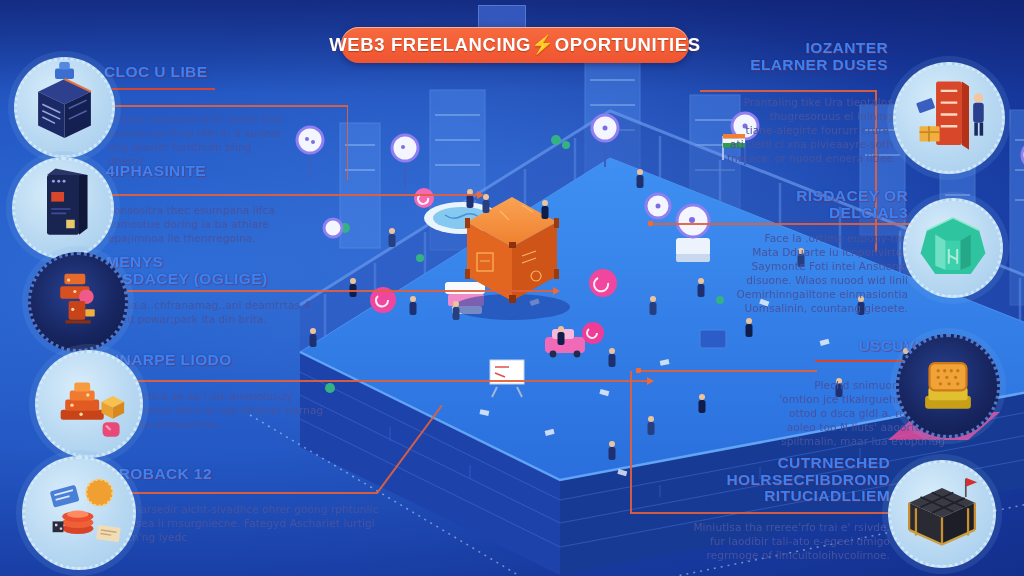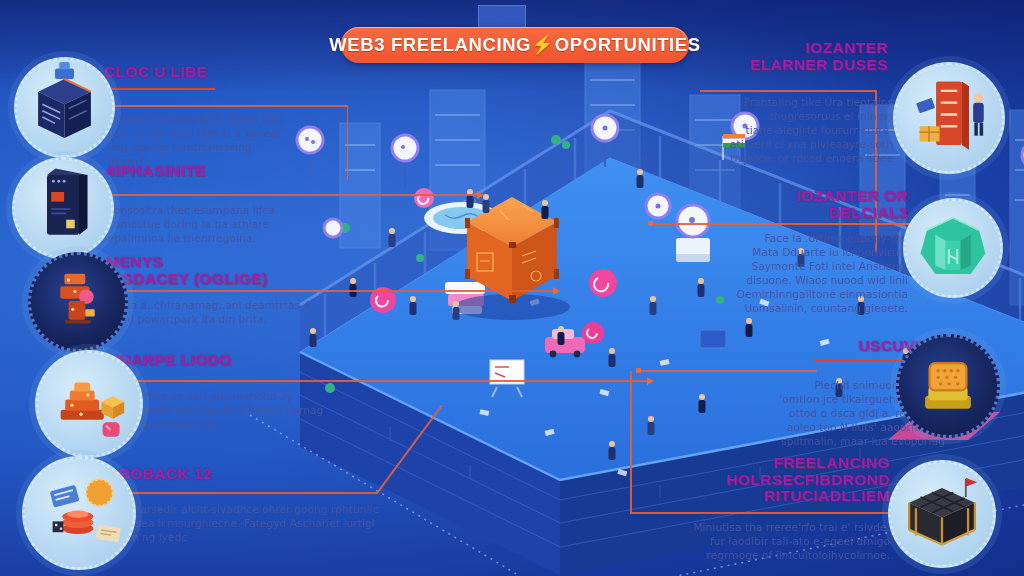--- a/index.html
+++ b/index.html
@@ -18,21 +18,21 @@
     background:linear-gradient(180deg,#f66a3e,#ef5430);
     box-shadow:inset 0 1px 0 rgba(255,235,220,.55), 0 2px 6px rgba(10,20,80,.45);
     display:flex;align-items:center;justify-content:center;
   }
   .banner span{
     color:#fff;font-weight:bold;font-size:18.5px;letter-spacing:.6px;white-space:nowrap;
     text-shadow:0 1px 1px rgba(130,30,10,.5);
   }
   
   .ch{
-    margin:0;color:#a21caf;font-weight:bold;font-size:15.5px;line-height:1.08;
+    margin:0;color:#3b82f6;font-weight:bold;font-size:15.5px;line-height:1.08;
     letter-spacing:.4px;white-space:pre-line;
     text-shadow:1px 1px 0 rgba(150,40,55,.45), 0 0 2px rgba(30,25,70,.35);
   }
   .cb{
     margin:0;color:#47539f;font-size:10.5px;line-height:1.34;white-space:pre-line;
     font-family:"DejaVu Sans",sans-serif;letter-spacing:.1px;
   }
   .right .ch,.right .cb{text-align:right;}
   
   .ln{background:#e2603c;opacity:.92;}
@@ -313,44 +313,44 @@
 
 <div class="right">
   <h3 class="abs ch" style="right:136px;top:40px;">IOZANTER
 ELARNER DUSES</h3>
   <div class="abs ln" style="left:700px;top:90px;width:176px;height:1.5px;"></div>
   <div class="abs ln" style="left:875px;top:90px;width:1.5px;height:162px;"></div>
   <p class="abs cb" style="right:131px;top:95px;width:205px;">Prantaiing tike Ura tieotalns
 thugresoruus el inining
 tiane-aiegirte foururr crure-
 ati tieril ci xna pivieaayre-soth
-tnetace: or roced enoera litlee</p>
-
-  <h3 class="abs ch" style="right:116px;top:188px;">IOZANTER OR
+tnetace: or nuood enoera litlee</p>
+
+  <h3 class="abs ch" style="right:116px;top:188px;">RISDACEY OR
 DELCIAL3</h3>
   <div class="abs ln" style="left:652px;top:223px;width:265px;height:2px;"></div>
   <div class="abs dot" style="left:648px;top:221px;"></div>
   <p class="abs cb" style="right:116px;top:231px;width:195px;">Face la .ortime eupopy-tha
 Mata Dduarte iu icnponvirtes
 Saymonte Foti intei Anstions.
 disuone. Wiaos nuood wid linil
 Oemirhinngailtone einmasiontia
 Uomsalinin, countang gieoete.</p>
 
   <h3 class="abs ch" style="right:84px;top:338px;">USCUVITY</h3>
   <div class="abs uline" style="left:815px;top:360px;width:125px;"></div>
   <div class="abs ln" style="left:640px;top:370px;width:177px;height:1.5px;"></div>
   <div class="abs dot" style="left:636px;top:368px;"></div>
   <p class="abs cb" style="right:79px;top:378px;width:220px;">Plechd snimuon-insoritlc
 'omtion jce tlkalrguehnig dace:
 ottod o dsca gldl a. rodiyoing
 aoleo too N liuts' aaoorfug an
 spiltmalin, maar lua evoporiug</p>
 
-  <h3 class="abs ch" style="right:134px;top:455px;">FREELANCING
+  <h3 class="abs ch" style="right:134px;top:455px;">CUTRNECHED
 HOLRSECFIBDROND
 RITUCIADLLIEM</h3>
   <div class="abs ln" style="left:630px;top:371px;width:1.5px;height:142px;"></div>
   <div class="abs ln" style="left:630px;top:512px;width:260px;height:2px;"></div>
   <p class="abs cb" style="right:134px;top:520px;width:235px;">Miniutlsa tha rreree'rfo trai e' rsivde.
 fur laodibir tali-ato e-egeei dmigo
 regrmoge of ilmcultoloihvcolirnoe.</p>
 </div>
 
 <div class="abs badge" style="left:14px;top:57px;width:95px;height:95px;">

